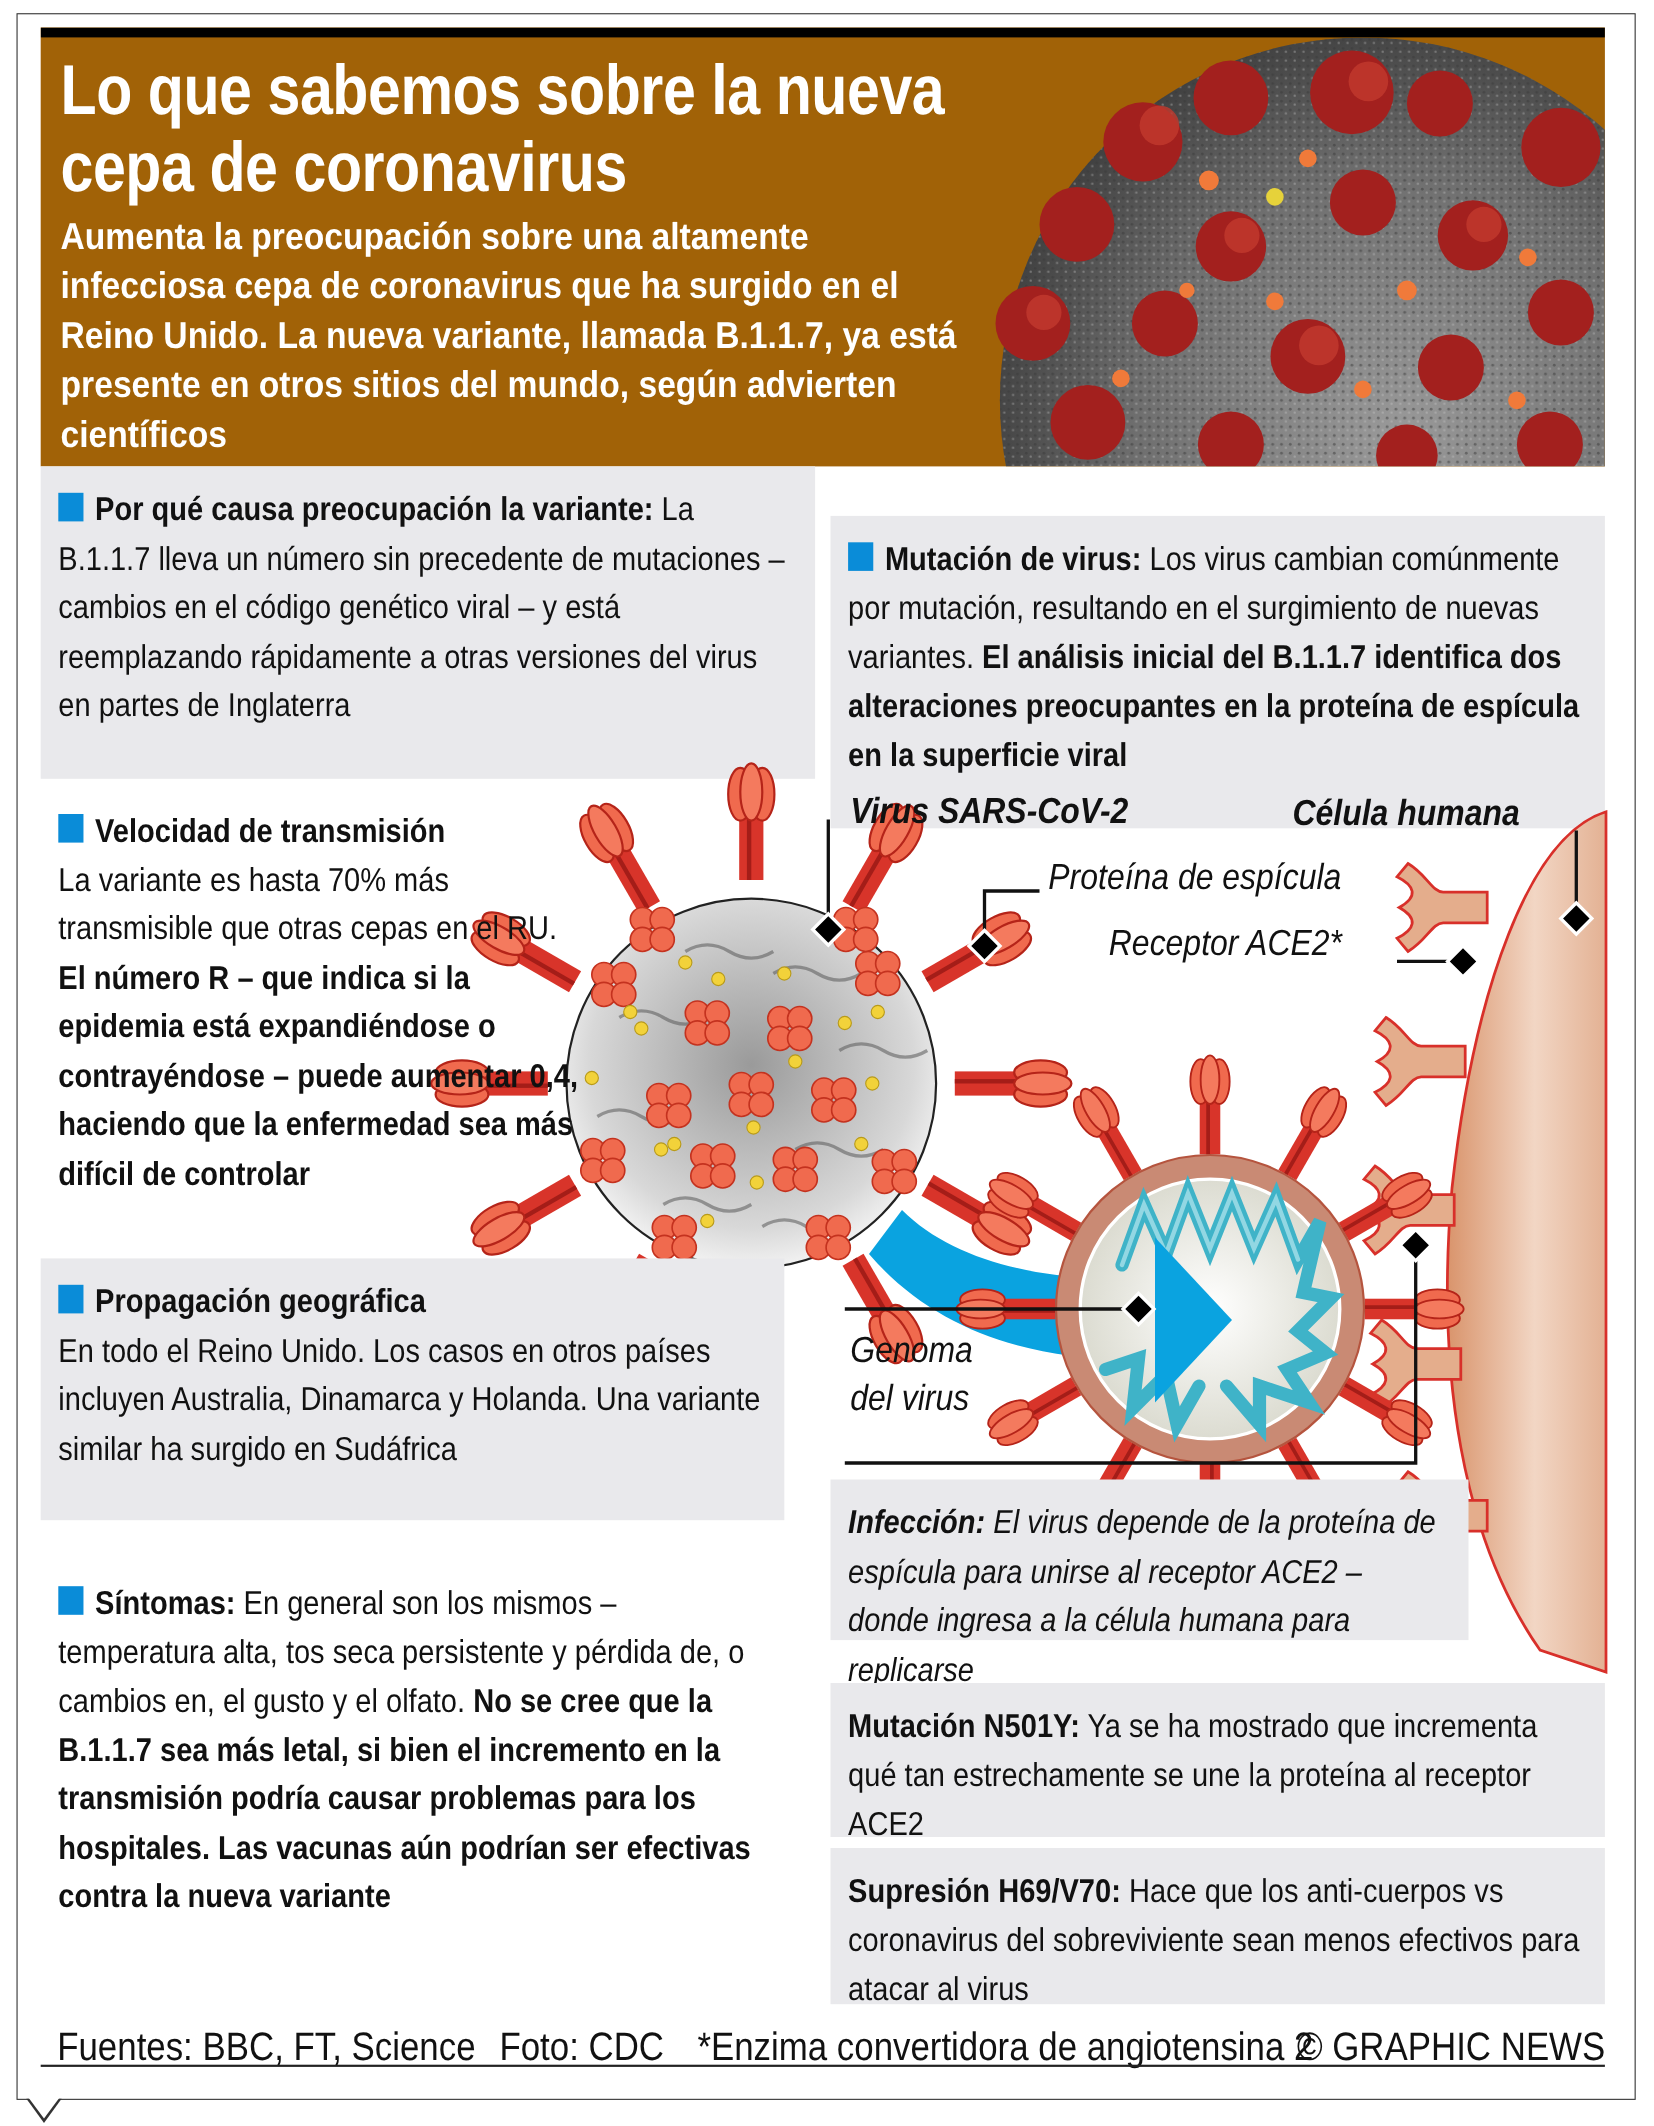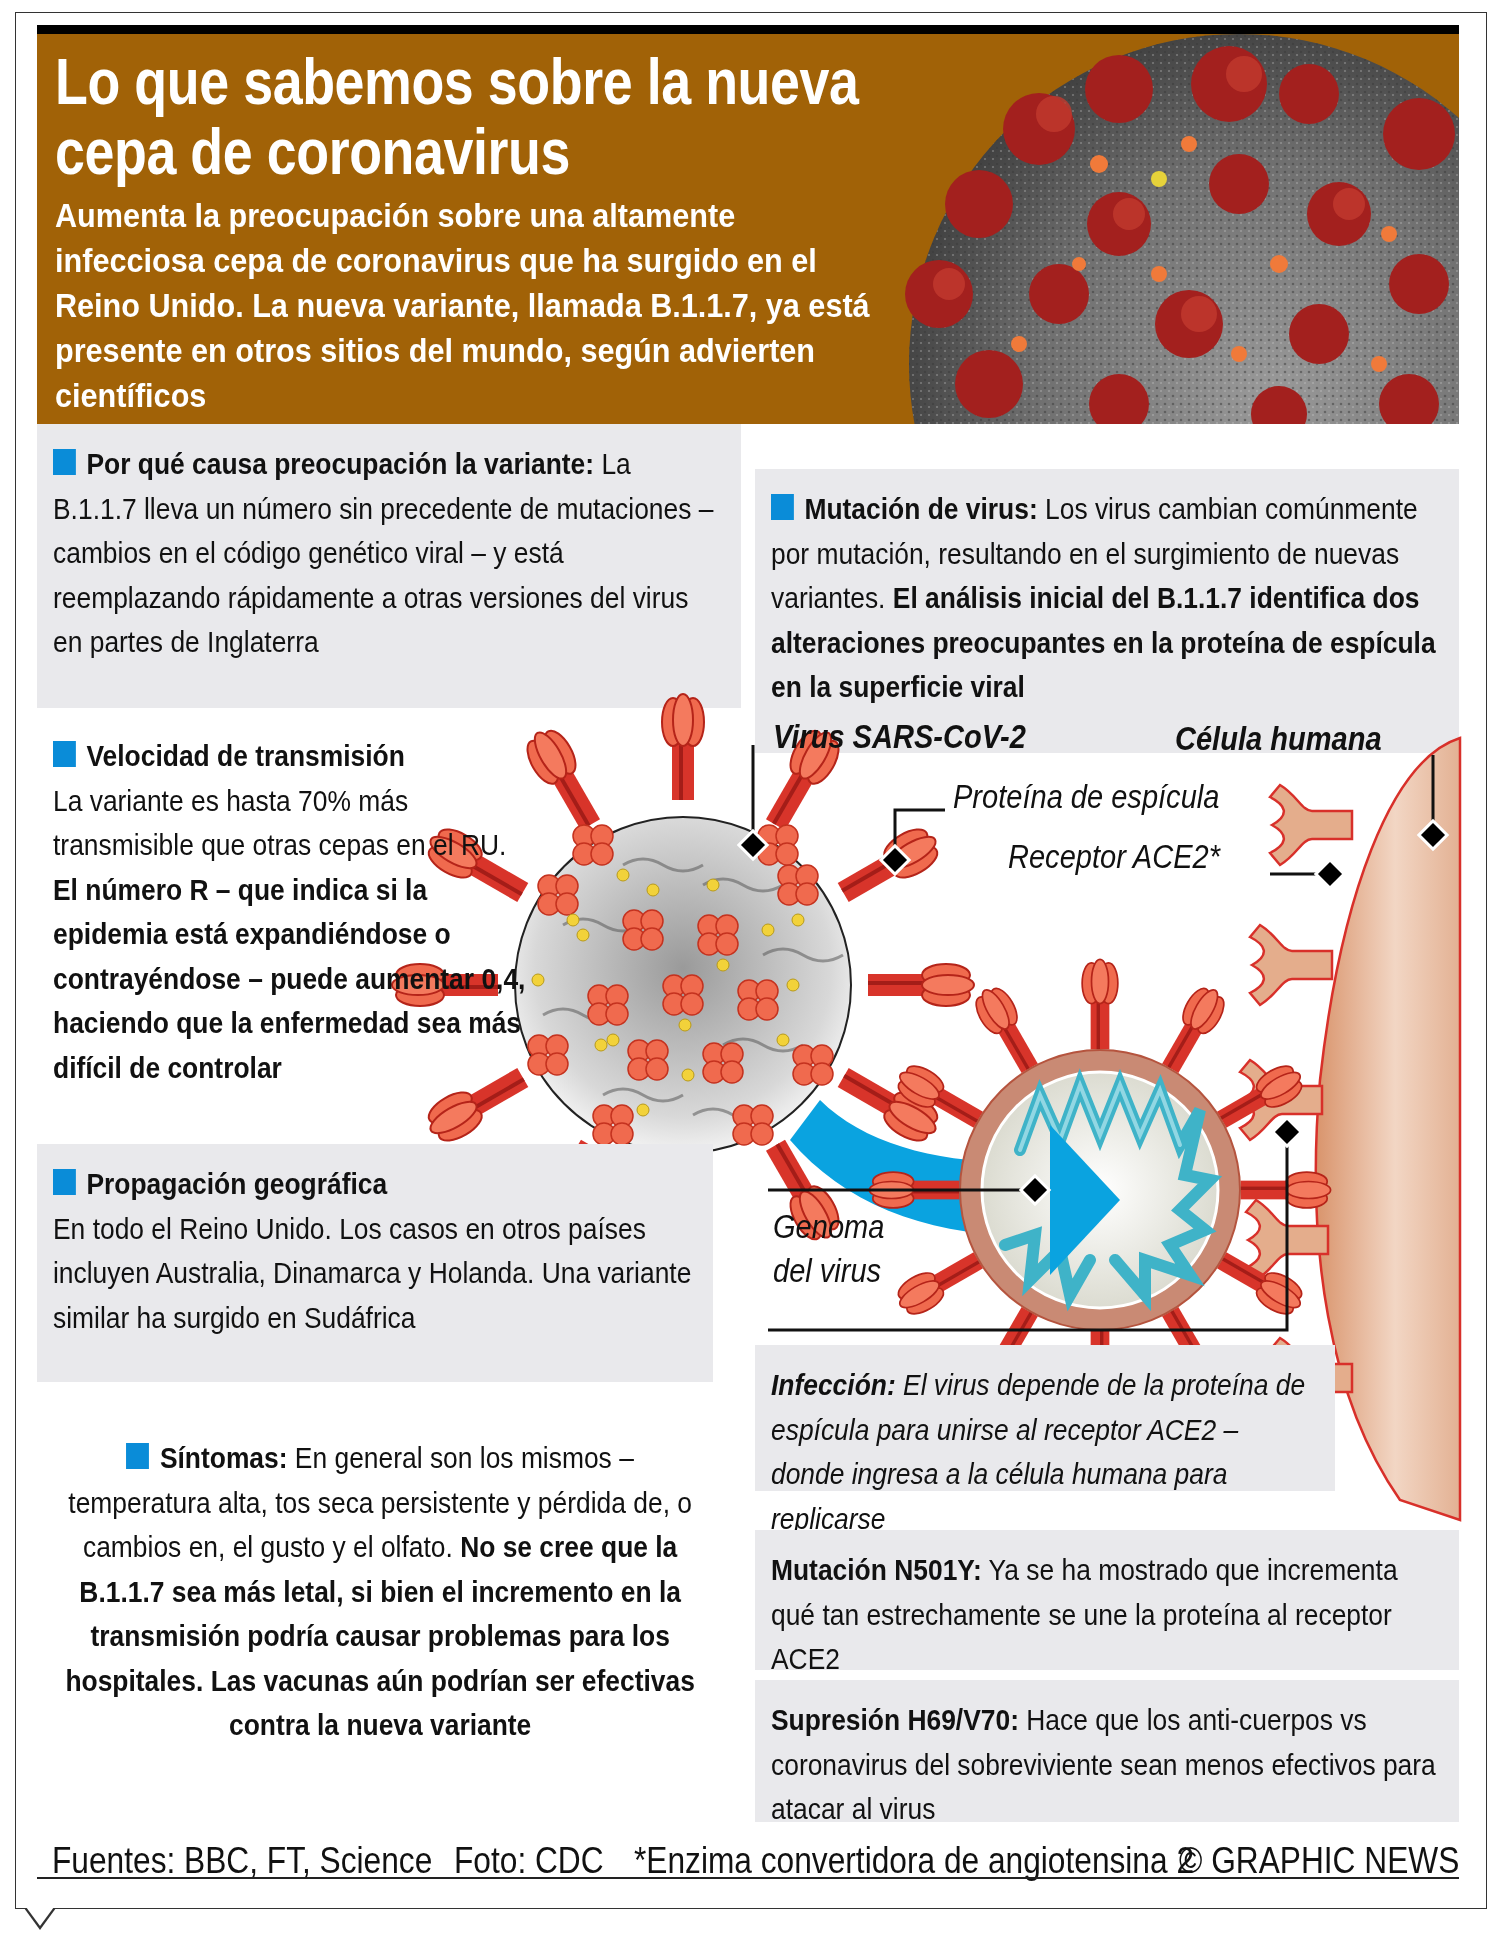--- a/index.html
+++ b/index.html
@@ -280,21 +280,21 @@
   </div>
 </div>
 
 <div class="panel gray" style="left:37px;top:1144px;width:676px;height:238px;">
   <div class="txt">
     <span class="sq"></span><b>Propagación geográfica</b><br>
     <span>En todo el Reino Unido. Los casos en otros países incluyen Australia, Dinamarca y Holanda. Una variante similar ha surgido en Sudáfrica</span>
   </div>
 </div>
 
-<div class="panel" style="left:37px;top:1418px;width:690px;height:380px;text-align:center;">
+<div class="panel" style="left:37px;top:1418px;width:690px;height:380px;">
   <div class="txt">
     <span class="sq"></span><b>Síntomas:</b><span> En general son los mismos – temperatura alta, tos seca persistente y pérdida de, o cambios en, el gusto y el olfato. </span><b>No se cree que la B.1.1.7 sea más letal, si bien el incremento en la transmisión podría causar problemas para los hospitales. Las vacunas aún podrían ser efectivas contra la nueva variante</b>
   </div>
 </div>
 
 <div class="panel gray" style="left:755px;top:1345px;width:580px;height:146px;font-style:italic;">
   <div class="txt">
     <b>Infección:</b><span> El virus depende de la proteína de espícula para unirse al receptor ACE2 – donde ingresa a la célula humana para replicarse</span>
   </div>
 </div>

